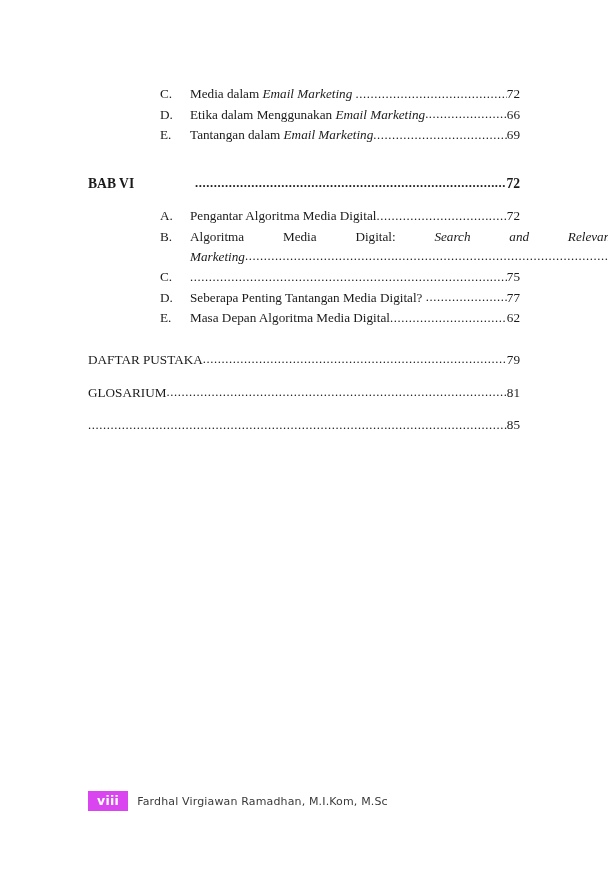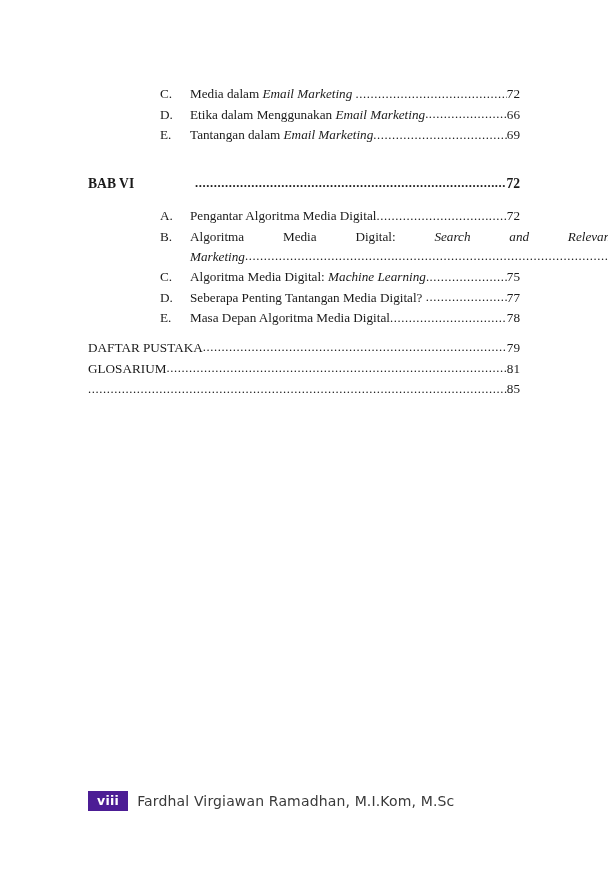--- a/index.html
+++ b/index.html
@@ -113,49 +113,50 @@
     text-align-last: justify;
     white-space: normal;
   }
   .line-two {
     display: flex;
     align-items: baseline;
   }
 
   
   .row.backmatter {
+    margin-top: 12px;
     font-size: 13.2px;
   }
   .row.backmatter .entry {
     margin-left: 0;
   }
 
   .gap-sm { height: 9px; }
 
   
   .footer {
     position: absolute;
     left: 88px;
     top: 791px;
     display: flex;
     align-items: center;
   }
   .folio {
-    background: #4c1d95;
+    background: #d946ef;
     color: #ffffff;
     font-family: "DejaVu Sans", sans-serif;
     font-weight: bold;
     font-size: 12.5px;
     letter-spacing: 0.3px;
     padding: 3px 9px 4px 9px;
     line-height: 13px;
   }
   .byline {
     font-family: "DejaVu Sans", "Liberation Sans", sans-serif;
-    font-size: 14px;
+    font-size: 11px;
     color: #3a3a3a;
     letter-spacing: 0.15px;
     margin-left: 9px;
     white-space: nowrap;
   }
 </style>
 </head>
 <body>
 
 <div class="page">
@@ -212,41 +213,40 @@
       <div class="line-two">
         <span class="title"><i>Marketing</i></span>
         <span class="leaders">................................................................................................................................................................</span>
 
       </div>
     </div>
 
     <div class="row">
       <span class="label">C.</span>
       <span class="entry">
-        <span class="title"><span>Algoritma Media Digital: </span><i>Machine Learning</i><span></span></span>
         <span class="leaders">................................................................................................................................................................</span>
         <span class="pg">75</span>
       </span>
     </div>
 
     <div class="row">
       <span class="label">D.</span>
       <span class="entry">
         <span class="title"><span>Seberapa Penting Tantangan Media Digital? </span><i></i><span></span></span>
         <span class="leaders">................................................................................................................................................................</span>
         <span class="pg">77</span>
       </span>
     </div>
 
     <div class="row">
       <span class="label">E.</span>
       <span class="entry">
         <span class="title"><span>Masa Depan Algoritma Media Digital</span><i></i><span></span></span>
         <span class="leaders">................................................................................................................................................................</span>
-        <span class="pg">78</span>
+        <span class="pg">62</span>
       </span>
     </div>
 
     <div class="gap-sm"></div>
 
     <div class="row backmatter">
 
       <span class="entry">
         <span class="title">DAFTAR PUSTAKA</span>
         <span class="leaders">................................................................................................................................................................</span>

